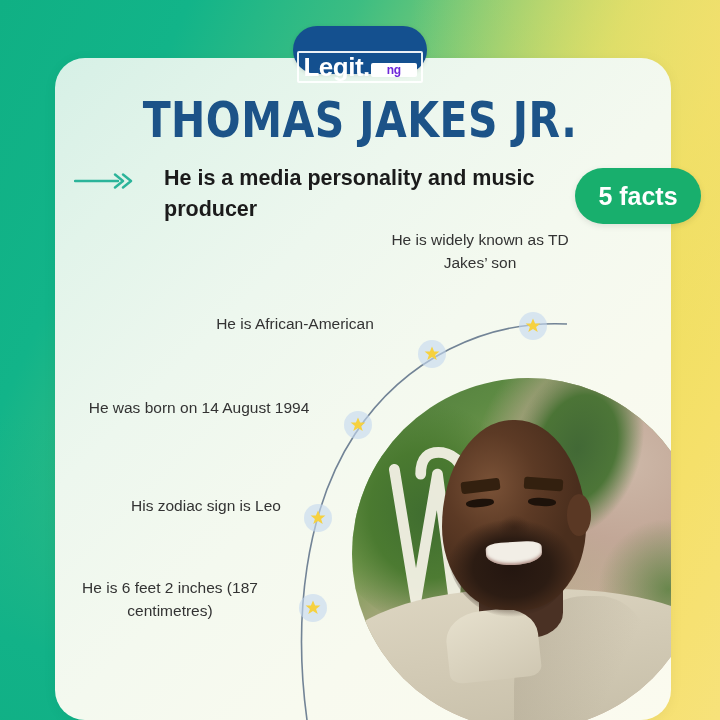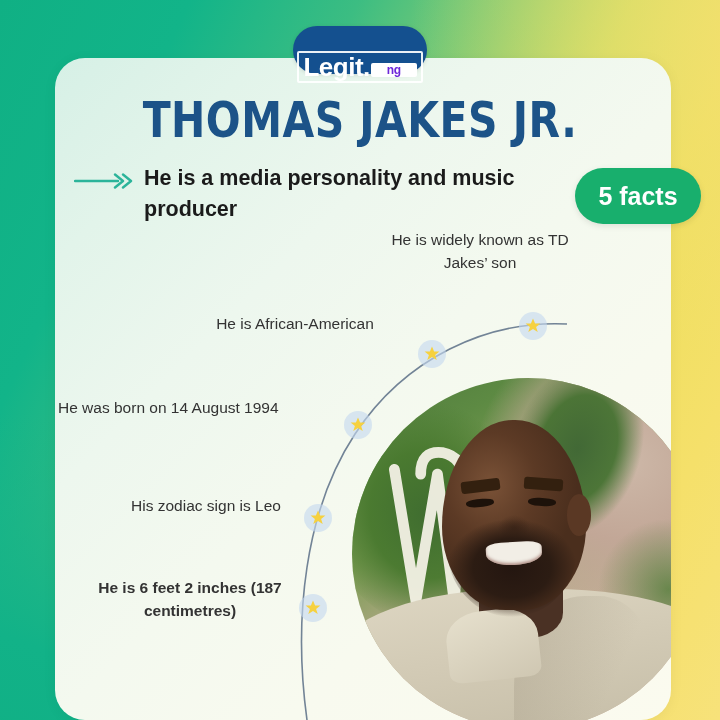--- a/index.html
+++ b/index.html
@@ -80,21 +80,21 @@
     font-family:"DejaVu Sans Condensed","Liberation Sans Narrow","Liberation Sans",sans-serif;
     font-size:49px;font-weight:bold;color:#1c5388;
     letter-spacing:.5px;
     transform:scaleX(.93);
     z-index:20;
   }
 
   
   #subtitle-row{
     position:absolute;left:74px;top:163px;width:470px;
-    display:flex;align-items:flex-start;z-index:20;
+    display:flex;align-items:flex-start;z-index:20;justify-content:space-between;
   }
   #arrow{flex:0 0 auto;margin-top:10px;margin-right:8px;}
   #subtitle{
     font-size:21.5px;font-weight:bold;color:#1b1b1b;line-height:1.42;
     max-width:380px;
   }
 
   
   #facts-badge{
     position:absolute;left:575px;top:152px;width:126px;height:56px;
@@ -204,23 +204,23 @@
   
   #arc{position:absolute;left:0;top:0;width:616px;height:662px;z-index:25;pointer-events:none;}
 
   
   .fact{
     position:absolute;z-index:30;
     font-size:15.5px;color:#333333;line-height:1.5;
   }
   #fact1{left:374px;top:228px;width:212px;text-align:center;}
   #fact2{left:185px;top:312px;width:220px;text-align:center;}
-  #fact3{left:58px;top:396px;width:282px;}
+  #fact3{left:58px;top:396px;width:282px;text-align:center;}
   #fact4{left:96px;top:494px;width:220px;text-align:center;}
-  #fact5{left:80px;top:576px;width:220px;text-align:center;font-weight:bold;}
+  #fact5{left:60px;top:576px;width:220px;text-align:center;}
 </style>
 </head>
 <body>
 
 <div id="poster">
 
   <div id="card">
 
     <svg id="arc" viewBox="0 0 616 662" preserveAspectRatio="none">
       <path d="M 252 662 C 238 560 250 452 300 376 C 350 300 432 262 512 266" fill="none" stroke="#5b6f86" stroke-width="1.6" opacity=".85"></path>

